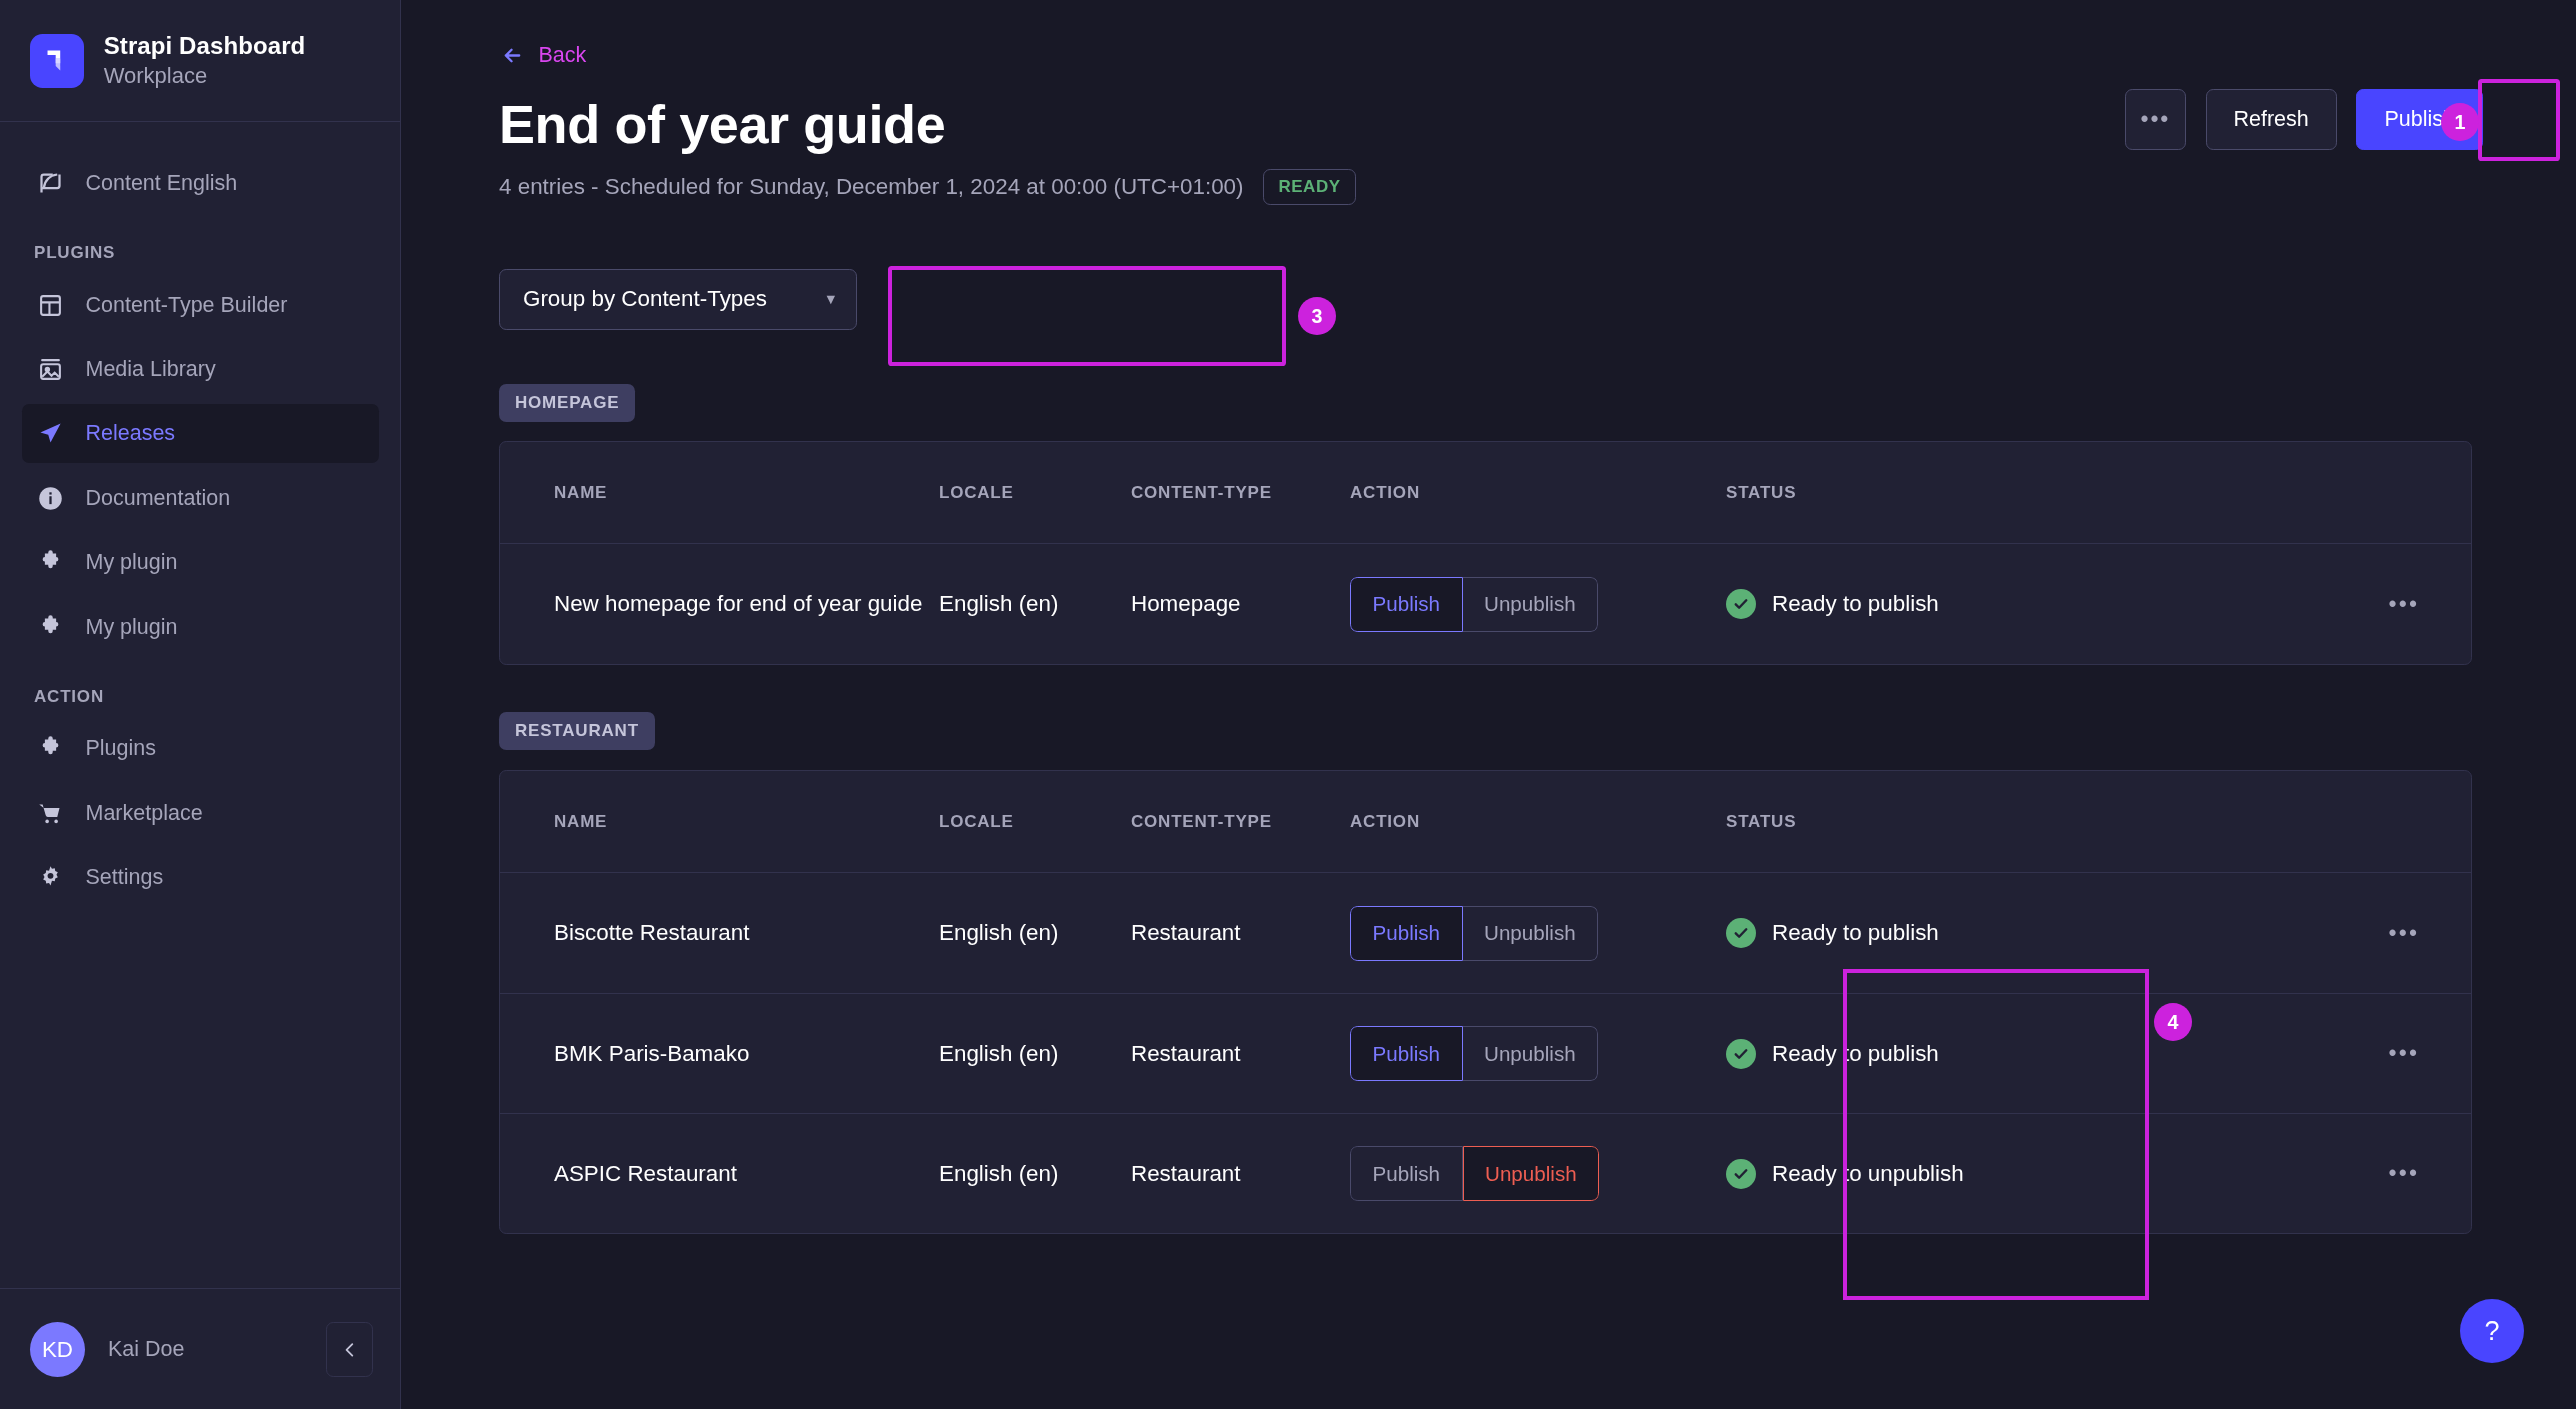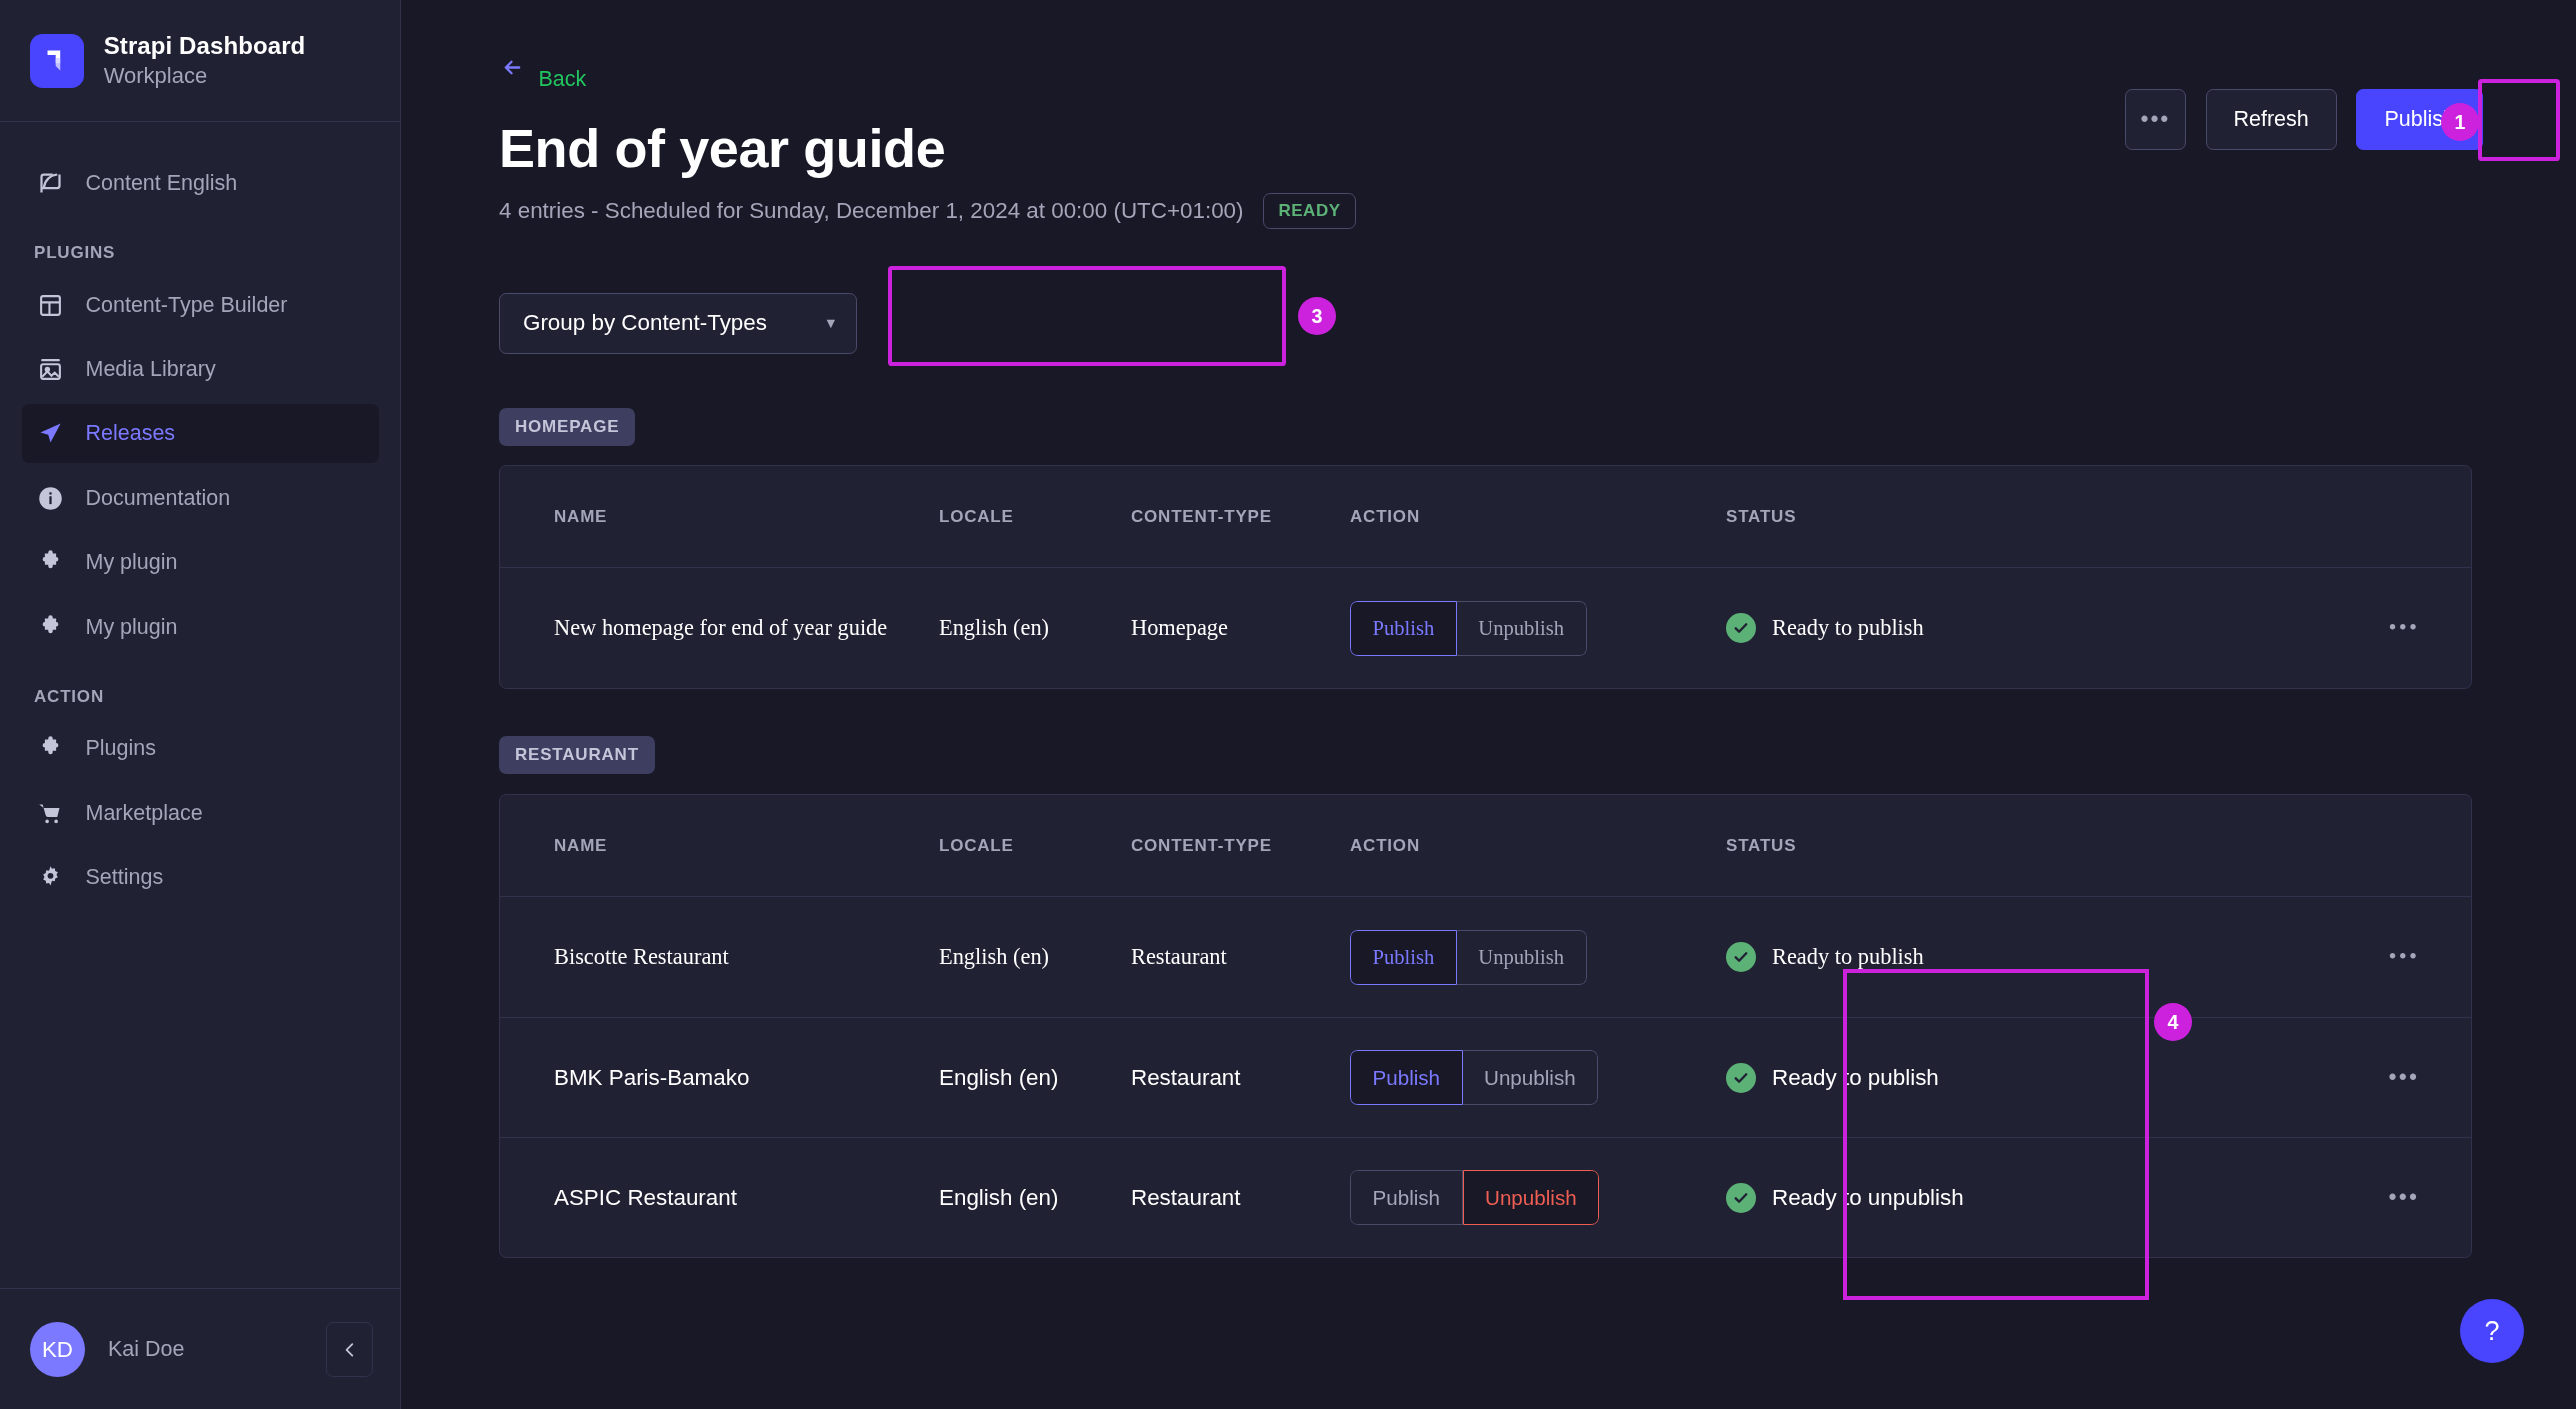--- a/index.html
+++ b/index.html
@@ -64,21 +64,21 @@
   .user-name { font-size: 21.5px; color: #a5a5ba; flex: 1 1 auto; }
   .collapse-btn {
     width: 47px; height: 55px; border-radius: 7.2px;
     border: 0.9px solid #32324d; background: transparent;
     display: flex; align-items: center; justify-content: center; cursor: pointer;
   }
 
   
   .main { flex: 1 1 auto; position: relative; background: #181826; overflow: hidden; }
   .back-row { display: flex; align-items: center; gap: 12.5px; padding: 43px 0 0 98px; }
-  .back-link { color: #22c55e; font-size: 21.5px; cursor: pointer; margin-top: 24px; }
+  .back-link { color: #d946ef; font-size: 21.5px; cursor: pointer; }
 
   .title-block { padding: 25px 0 0 98px; position: relative; }
   .page-title { font-size: 54px; font-weight: bold; color: #ffffff; letter-spacing: -0.4px; }
   .subtitle-row { display: flex; align-items: center; gap: 19.7px; margin-top: 14.3px; }
   .subtitle { font-size: 22.4px; color: #a5a5ba; }
   .ready-badge {
     border: 0.9px solid #4a4a6a; border-radius: 7.2px;
     padding: 6.3px 14.3px 7.2px 14.3px; font-size: 17px; font-weight: bold;
     color: #5cb176; letter-spacing: 0.5px;
   }
@@ -123,21 +123,21 @@
     padding: 9px 16px; border-radius: 7.2px;
   }
   .table-card {
     margin-top: 19.7px; width: 1973px;
     background: #212134; border: 0.9px solid #32324d; border-radius: 7.2px;
     overflow: hidden;
   }
   .trow { display: flex; align-items: center; height: 120px; padding: 0 0 0 54px; }
   .trow.head { height: 102px; border-bottom: 0.9px solid #32324d; }
   .trow + .trow { border-top: 0.9px solid #32324d; }
-  .trow.head + .trow { border-top: none; font-family: Liberation Serif, serif; }
+  .trow.head + .trow { border-top: none; }
   .c-name { width: 385px; flex: 0 0 385px; }
   .c-locale { width: 192px; flex: 0 0 192px; }
   .c-ctype { width: 219px; flex: 0 0 219px; }
   .c-action { width: 376px; flex: 0 0 376px; }
   .c-status { flex: 1 1 auto; }
   .c-menu { width: 134px; flex: 0 0 134px; display: flex; align-items: center; justify-content: center; }
   .th { font-size: 17px; font-weight: bold; color: #a5a5ba; letter-spacing: 0.8px; }
   .td { font-size: 22.4px; color: #ffffff; }
 
   .seg { display: inline-flex; border-radius: 7.2px; overflow: hidden; }

